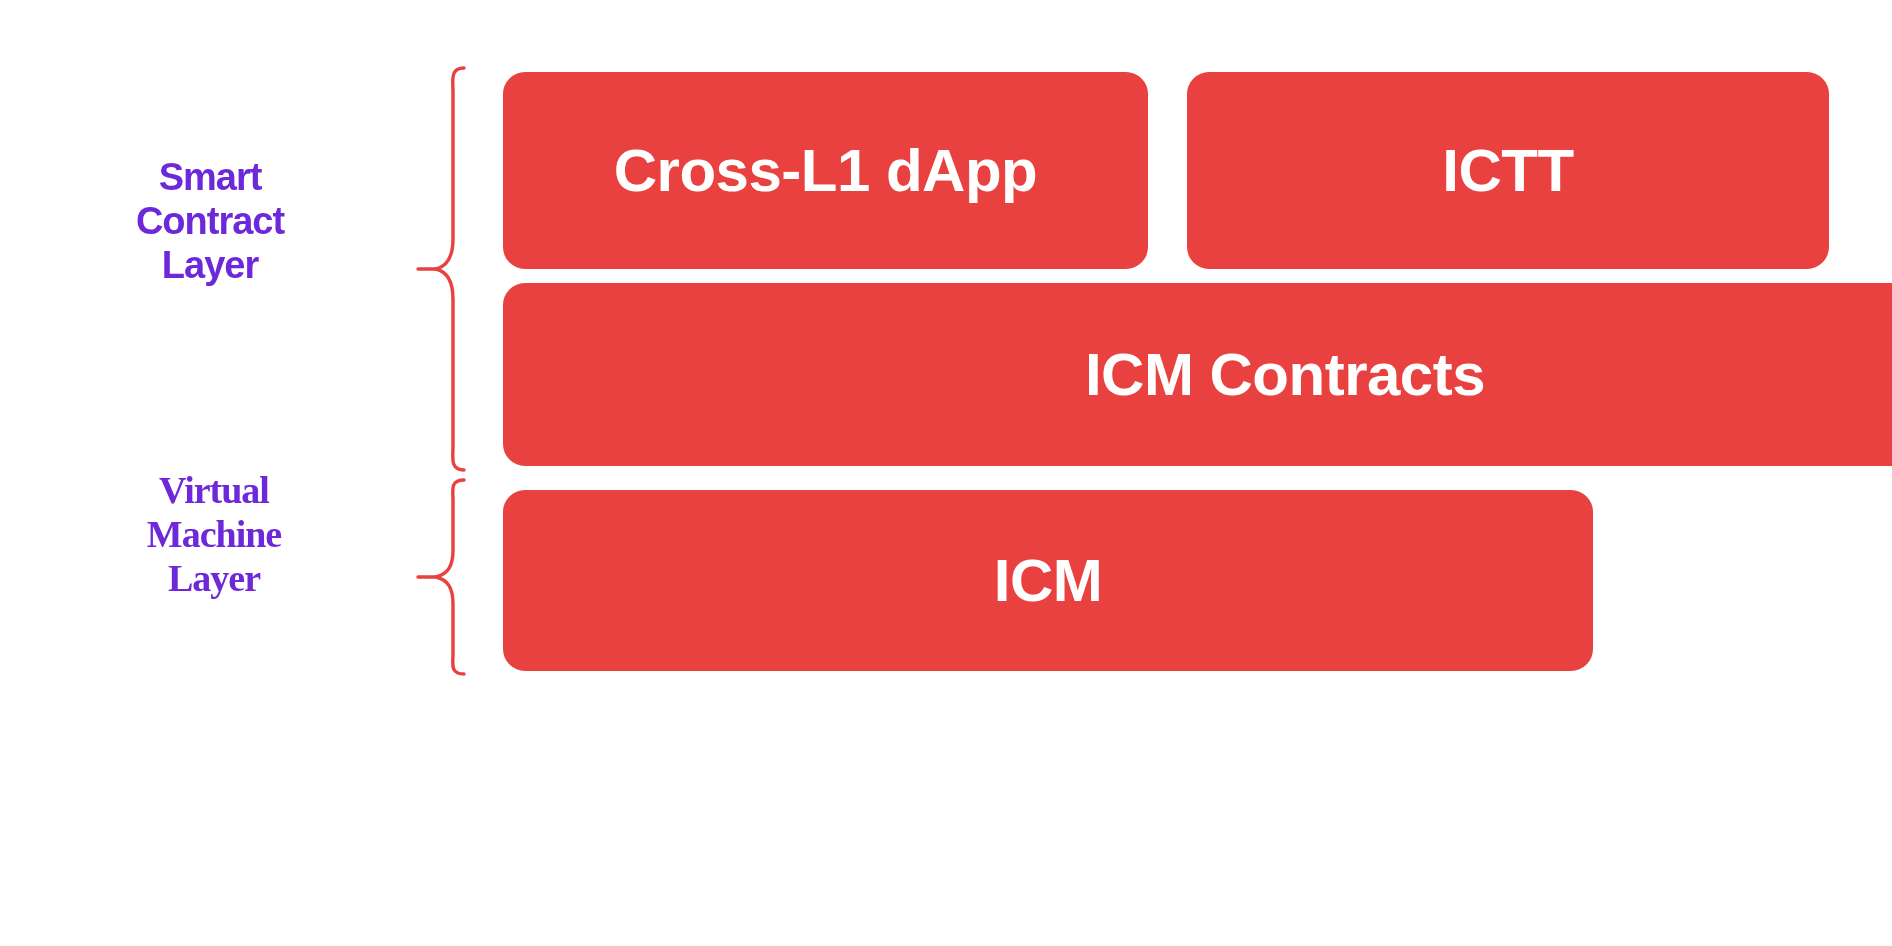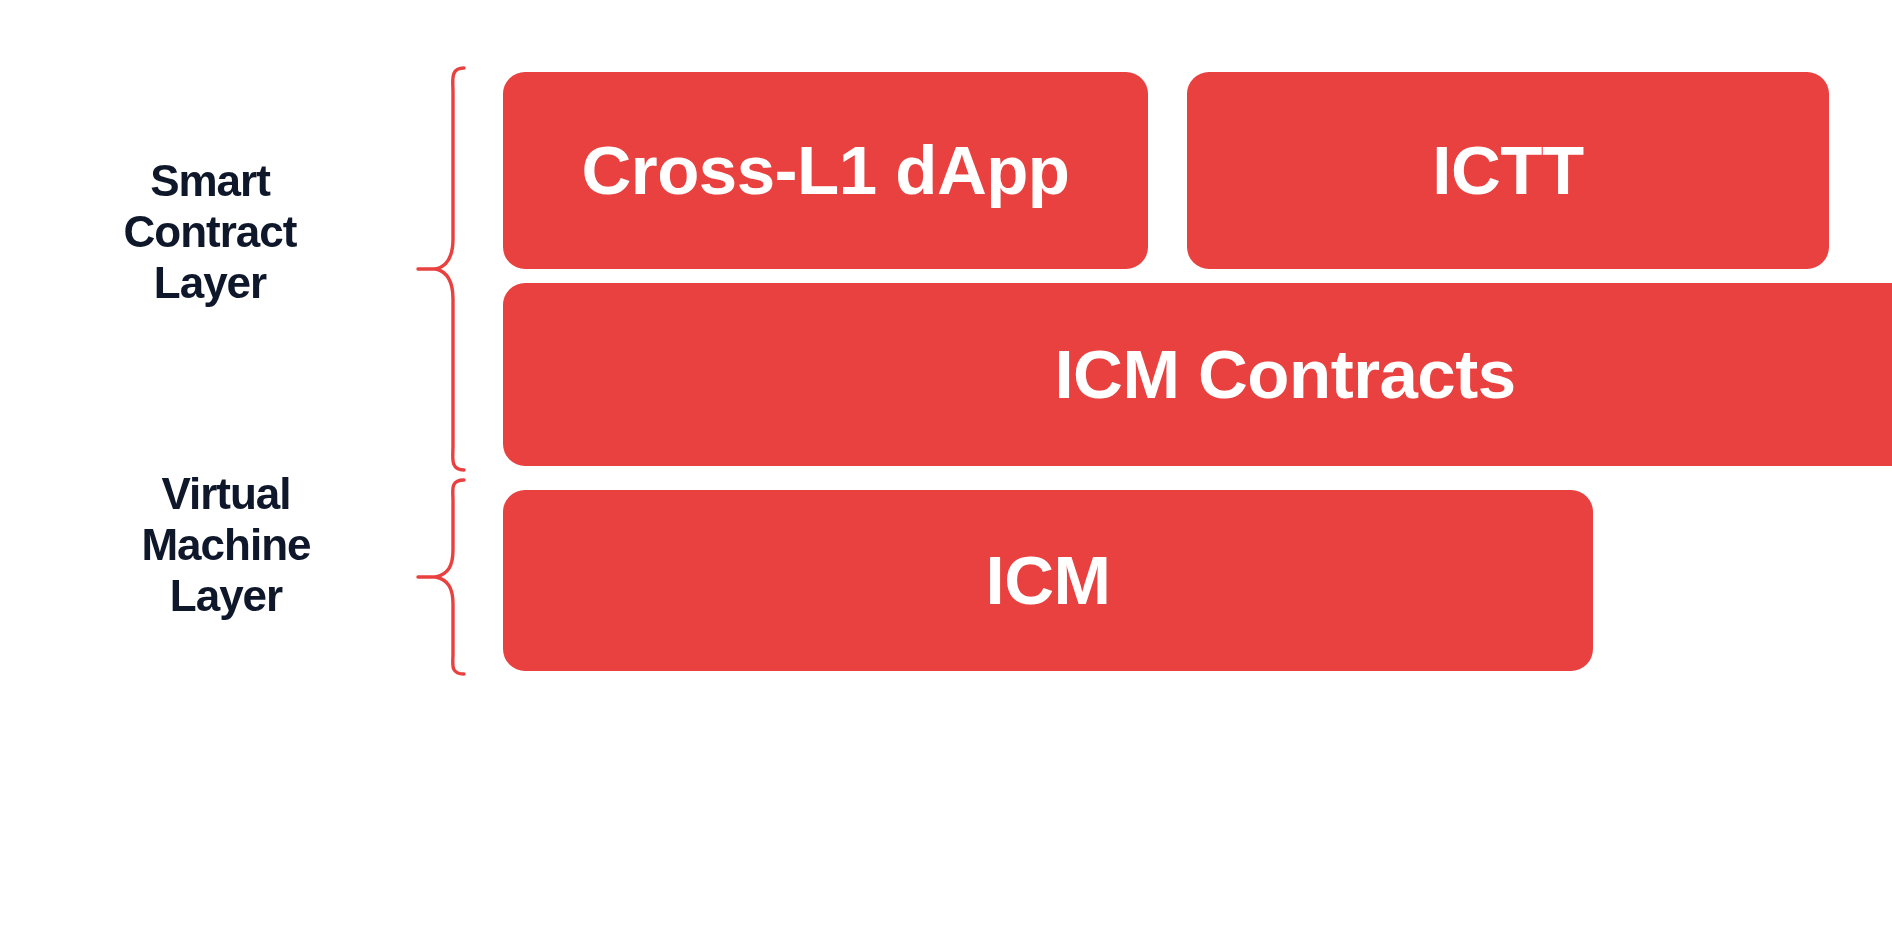--- a/index.html
+++ b/index.html
@@ -21,37 +21,38 @@
     height: 946px;
     background: #ffffff;
   }
 
   
   .layer-label {
     position: absolute;
     text-align: center;
     font-family: "Liberation Sans", sans-serif;
     font-weight: bold;
-    color: #0f172a;
-    font-size: 44px;
+    color: #6d28d9;
+    font-size: 38px;
     line-height: 1.16;
     letter-spacing: -1px;
     white-space: pre-line;
   }
 
   #label-smart-contract {
     left: 60px;
     top: 155px;
     width: 300px;
   }
 
   #label-virtual-machine {
-    left: 76px;
+    left: 64px;
     top: 468px;
     width: 300px;
+    font-family: Liberation Serif, serif;
   }
 
   
   .brace {
     position: absolute;
     overflow: visible;
   }
   .brace svg { display: block; overflow: visible; }
 
   #brace-smart-contract {
@@ -76,21 +77,21 @@
     display: flex;
     align-items: center;
     justify-content: center;
     box-sizing: border-box;
   }
 
   .node-label {
     color: #ffffff;
     font-family: "Liberation Sans", sans-serif;
     font-weight: bold;
-    font-size: 69px;
+    font-size: 60px;
     letter-spacing: -0.5px;
     text-align: center;
     white-space: nowrap;
   }
 
   #box-cross-l1-dapp {
     left: 503px;
     top: 72px;
     width: 645px;
     height: 197px;

